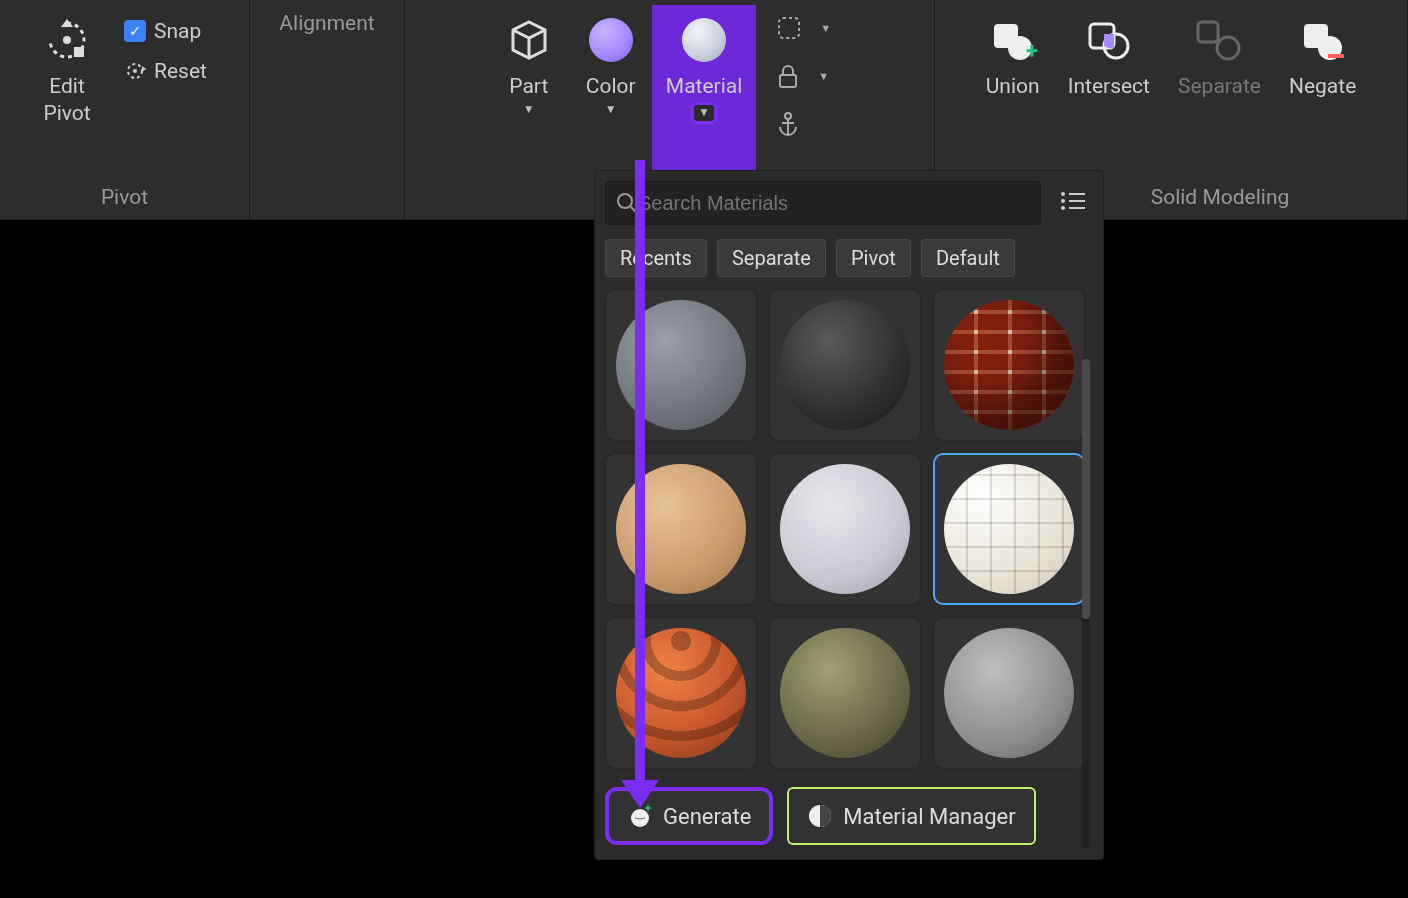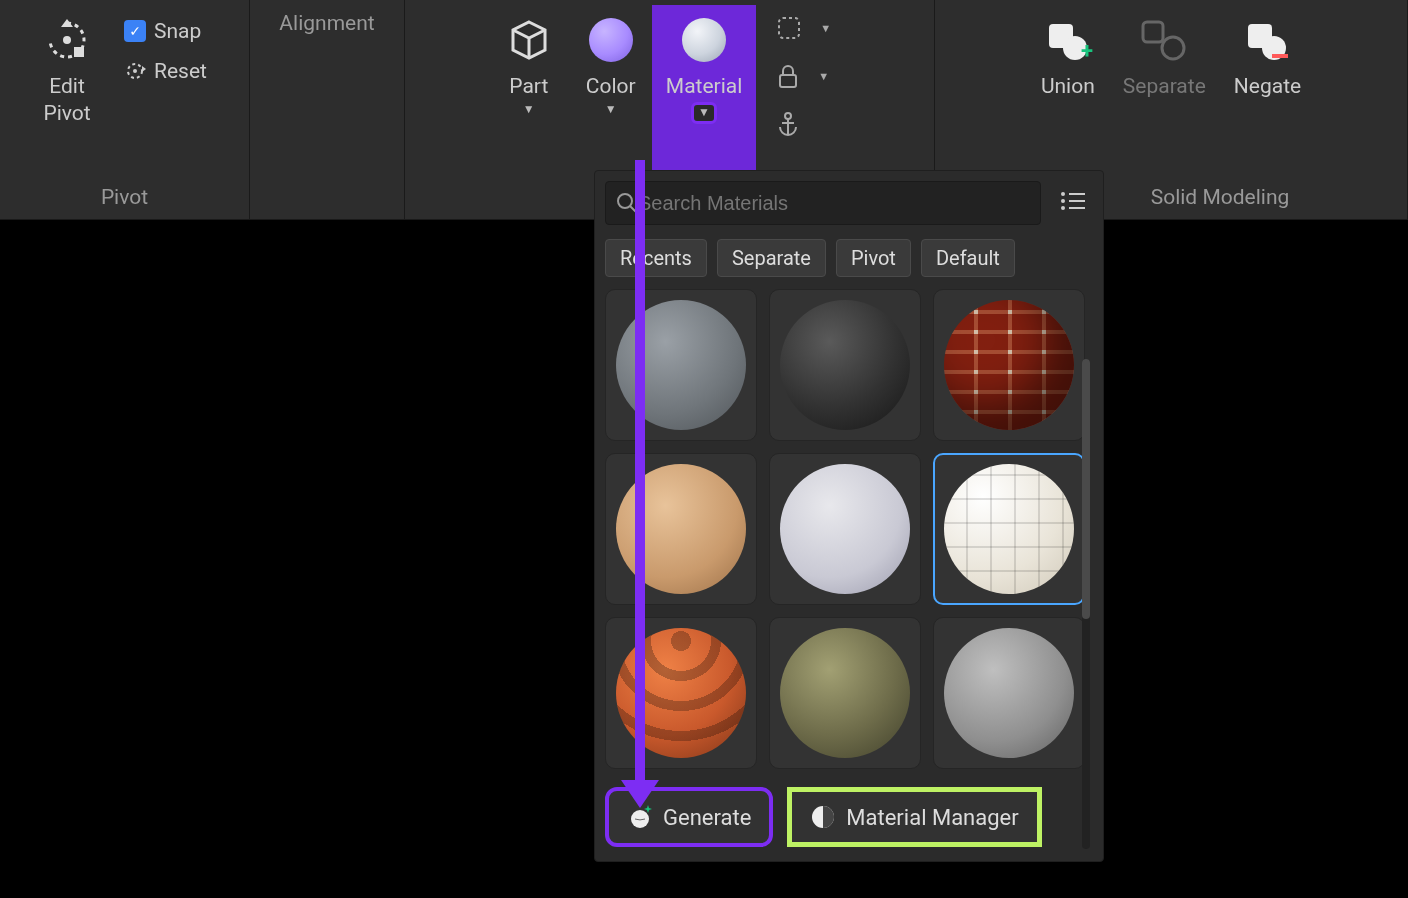--- a/index.html
+++ b/index.html
@@ -171,23 +171,23 @@
   .ball.roof::after{content:"";position:absolute;inset:0;border-radius:50%;
     background: repeating-radial-gradient(circle at 50% 10%, rgba(0,0,0,0.25) 0 10px, transparent 10px 30px);}
   .ball.cobble { background: radial-gradient(circle at 38% 32%, #a2a073, #6e6c4a 55%, #3f3f2a); }
   .ball.plastic { background: radial-gradient(circle at 38% 32%, #bfbfbf, #8f8f8f 60%, #5f5f5f); }
 
   .panel-footer {
     display:flex; gap:14px; margin-top:18px;text-align:center;
   }
   .btn {
     display:flex; align-items:center; gap:10px;
-    background:#323232; border:5px solid #bef264;
+    background:#323232; border:2px solid #bef264;
     color:#ddd; font-size:22px; padding:12px 18px;
-    border-radius:0; cursor:pointer;
+    border-radius:6px; cursor:pointer;
   }
   .btn.hl { border:4px solid #7d2df3; border-radius:12px; }
 
   
   .arrow {
     position:absolute;
     left: 628px;
     top: 160px;
     width: 20px;
     height: 645px;
@@ -312,20 +312,30 @@
       <div class="tool">
         <div class="icon-box">
           <svg width="50" height="44">
               <rect x="6" y="6" width="24" height="24" rx="4" fill="#eee"></rect>
               <circle cx="32" cy="30" r="12" fill="#eee"></circle>
               <text x="38" y="40" font-size="22" fill="#19c37d" font-weight="bold">+</text>
             </svg>
         </div>
         <span>Union</span>
       </div>
+      <div class="tool">
+        <div class="icon-box">
+          <svg width="50" height="44">
+              <rect x="6" y="6" width="24" height="24" rx="4" stroke="#eee" stroke-width="3" fill="none"></rect>
+              <circle cx="32" cy="28" r="12" stroke="#eee" stroke-width="3" fill="none"></circle>
+              <path d="M20 16 h10 v14 a12 12 0 0 1 -10 -2 z" fill="#a88bff"></path>
+            </svg>
+        </div>
+        <span>Intersect</span>
+      </div>
       <div class="tool disabled">
         <div class="icon-box">
           <svg width="50" height="44">
               <rect x="4" y="4" width="20" height="20" rx="4" stroke="#666" stroke-width="3" fill="none"></rect>
               <circle cx="34" cy="30" r="11" stroke="#666" stroke-width="3" fill="none"></circle>
             </svg>
         </div>
         <span>Separate</span>
       </div>
       <div class="tool">

